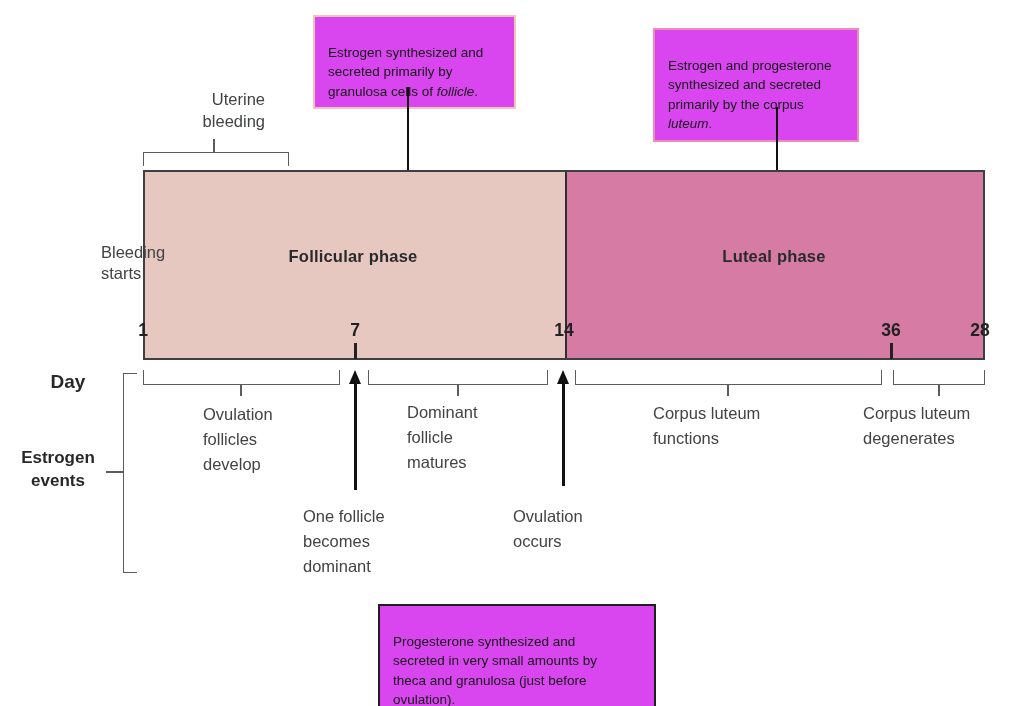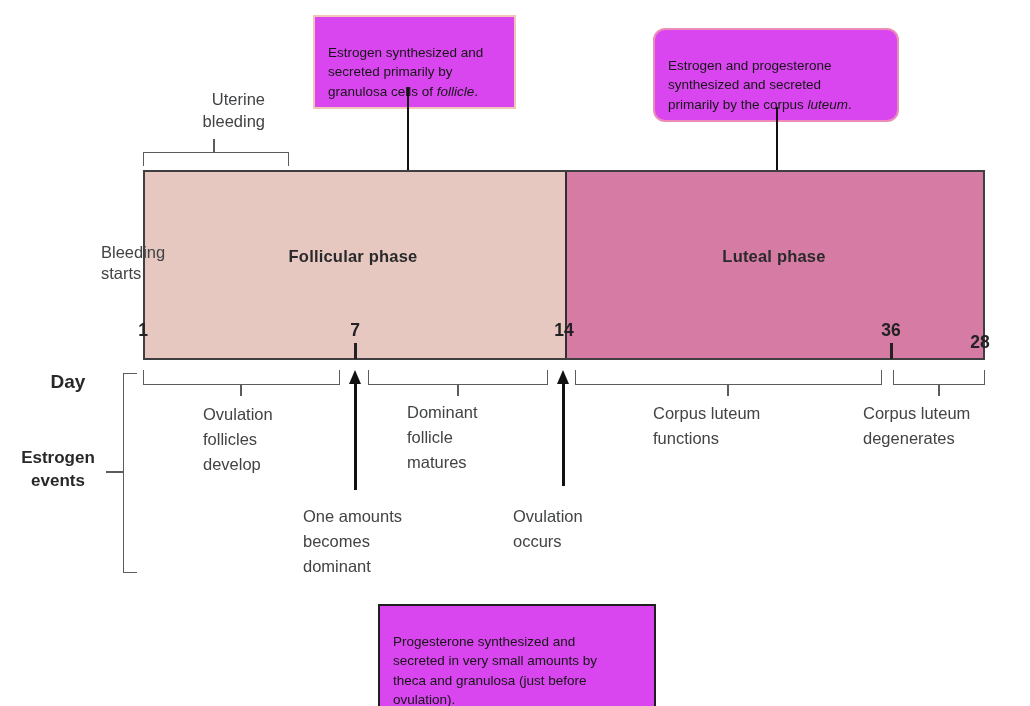--- a/index.html
+++ b/index.html
@@ -60,21 +60,21 @@
 <body>
 
 <div id="stage">
 
   <div class="abs callout callout-follicle" style="left:313px; top:15px; width:203px;">
     <span>Estrogen synthesized and
 secreted primarily by
 granulosa cells of </span><i>follicle</i><span>.</span>
   </div>
 
-  <div class="abs callout callout-luteum" style="left:653px; top:28px; width:246px;border-radius:12px;">
+  <div class="abs callout callout-luteum" style="left:653px; top:28px; width:206px;">
     <span>Estrogen and progesterone
 synthesized and secreted
 primarily by the corpus </span><i>luteum</i><span>.</span>
   </div>
 
   <div class="abs callout callout-progesterone" style="left:378px; top:604px; width:278px;">
     <span>Progesterone synthesized and
 secreted in very small amounts by
 theca and granulosa (just before
 ovulation).</span>
@@ -99,21 +99,21 @@
   <div class="abs phase-label" style="left:143px; top:247px; width:420px;">Follicular phase</div>
 
   <div class="abs lbl" style="left:101px; top:242px; line-height:21px;">Bleeding
 starts</div>
 
   <div class="abs lbl lbl-bold" style="left:38px; top:325px; width:60px; text-align:center; font-size:19px;margin-top:44px;">Day</div>
   <div class="abs day-num" style="left:126px; top:320px;">1</div>
   <div class="abs day-num" style="left:338px; top:320px;">7</div>
   <div class="abs day-num" style="left:547px; top:320px;">14</div>
   <div class="abs day-num" style="left:874px; top:320px;">36</div>
-  <div class="abs day-num" style="left:963px; top:320px;margin-top:12px;">28</div>
+  <div class="abs day-num" style="left:963px; top:320px;">28</div>
   <div class="abs day-tick" style="left:354px; top:343px;"></div>
   <div class="abs day-tick" style="left:890px; top:343px;"></div>
 
   <div class="abs lbl lbl-bold" style="left:13px; top:446px; width:90px; text-align:center; font-size:17px; line-height:23px;">Estrogen
 events</div>
   <div class="abs tick-h" style="left:106px; top:471px; width:17px;"></div>
   <div class="abs bracket-side" style="left:123px; top:373px;"></div>
 
   <div class="abs bracket-cup" style="left:143px; top:370px; width:197px;"></div>
   <div class="abs tick-v" style="left:240px; top:385px; height:11px;"></div>
@@ -133,21 +133,21 @@
   <div class="abs lbl" style="left:407px; top:400px;">Dominant
 follicle
 matures</div>
   <div class="abs lbl" style="left:653px; top:401px;">Corpus luteum
 functions</div>
   <div class="abs lbl" style="left:863px; top:401px;">Corpus luteum
 degenerates</div>
 
   <div class="abs head-up" style="left:349px; top:370px;"></div>
   <div class="abs shaft-v" style="left:354px; top:384px; width:3px; height:106px;"></div>
-  <div class="abs lbl" style="left:303px; top:504px;">One amounts
+  <div class="abs lbl" style="left:303px; top:504px;">One follicle
 becomes
 dominant</div>
 
   <div class="abs head-up" style="left:557px; top:370px;"></div>
   <div class="abs shaft-v" style="left:562px; top:384px; width:3px; height:102px;"></div>
   <div class="abs lbl" style="left:513px; top:504px;">Ovulation
 occurs</div>
 
 </div>
 

